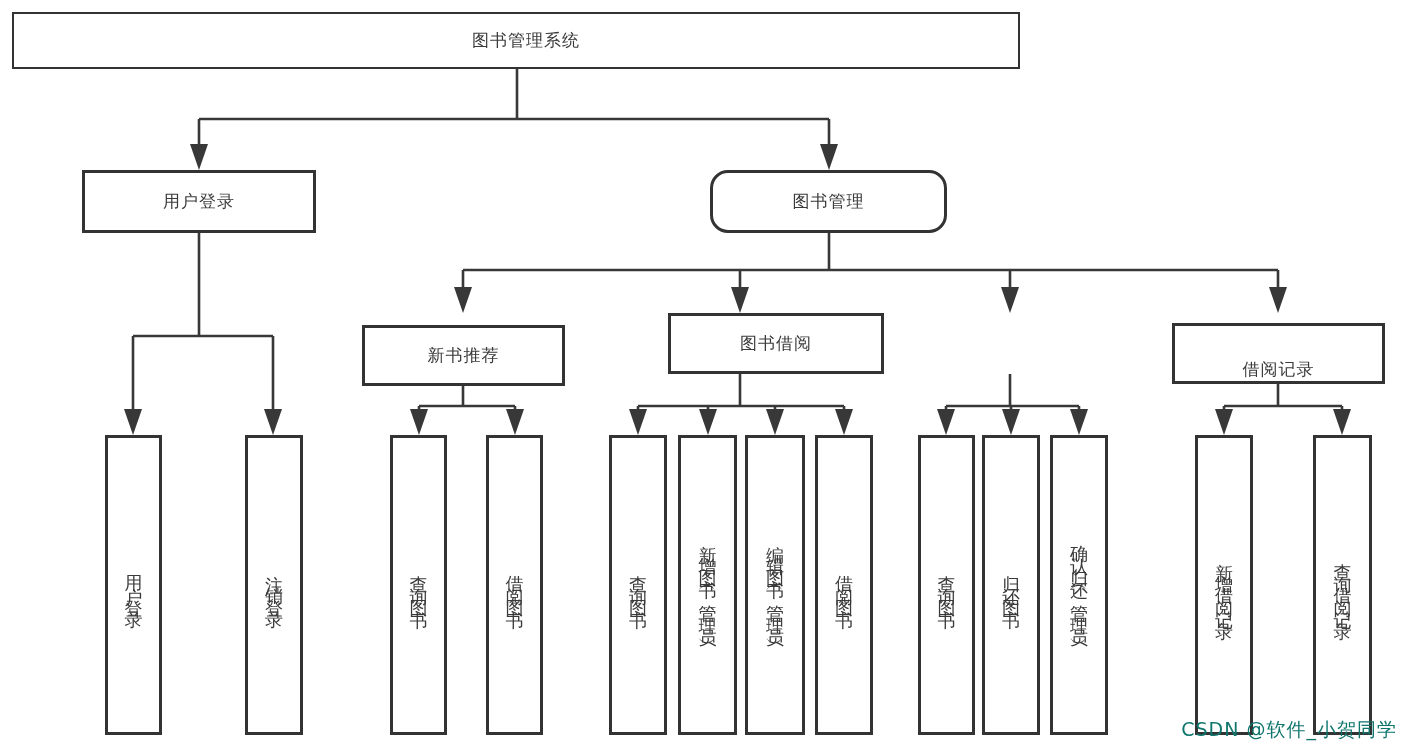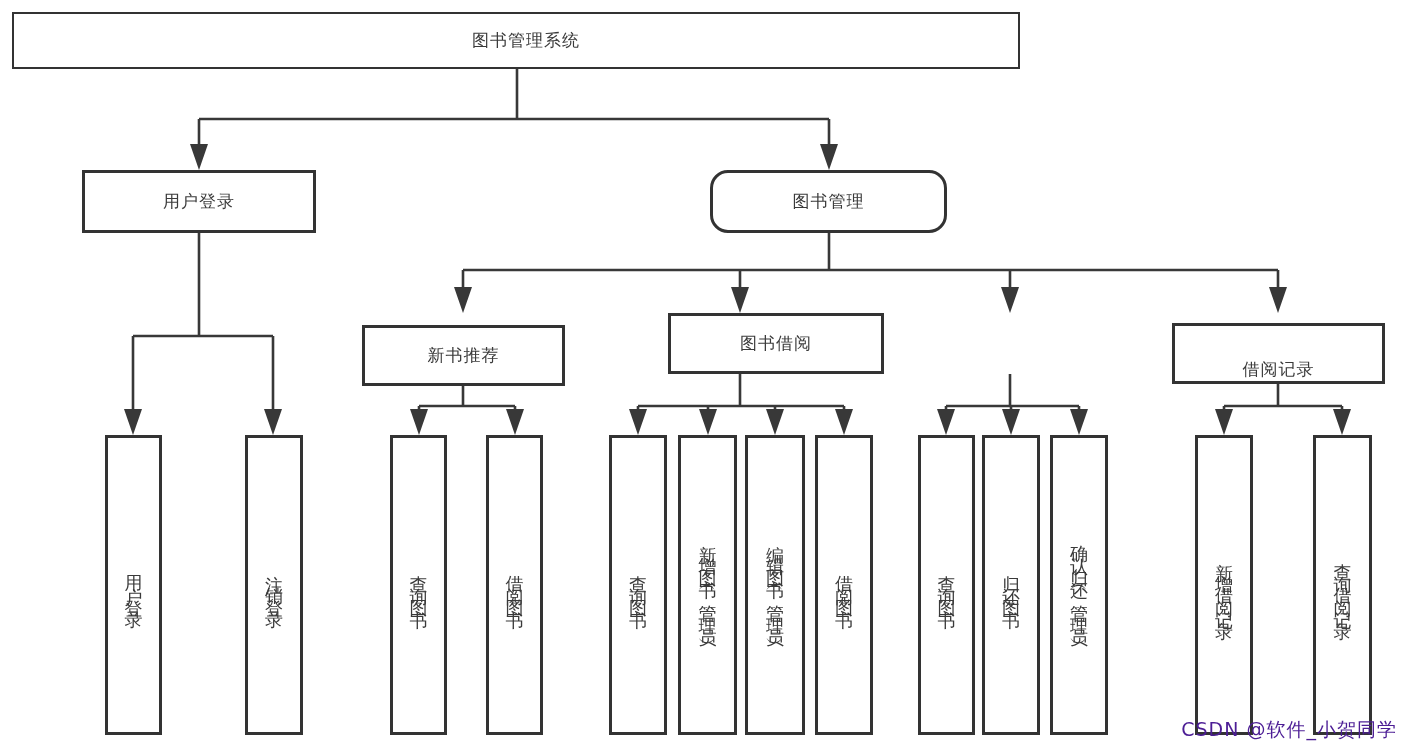--- a/index.html
+++ b/index.html
@@ -50,21 +50,21 @@
   .n-l-add-book{left:678px;width:59px;}
   .n-l-edit-book{left:745px;width:60px;}
   .n-l-borrow-b{left:815px;width:58px;}
   .n-l-query-c{left:918px;width:57px;}
   .n-l-return{left:982px;width:58px;}
   .n-l-confirm{left:1050px;width:58px;}
   .n-l-add-rec{left:1195px;width:58px;}
   .n-l-query-rec{left:1313px;width:59px;}
   .watermark{
     position:absolute;right:8px;bottom:4px;z-index:3;
-    font-size:19px;color:#4c1d95;letter-spacing:1px;white-space:nowrap;
+    font-size:19px;color:#0f766e;letter-spacing:1px;white-space:nowrap;
   }
 </style>
 </head>
 <body>
 
 <div class="canvas">
 
   <svg class="connectors" width="1405" height="747" viewBox="0 0 1405 747">
 
     <g>

